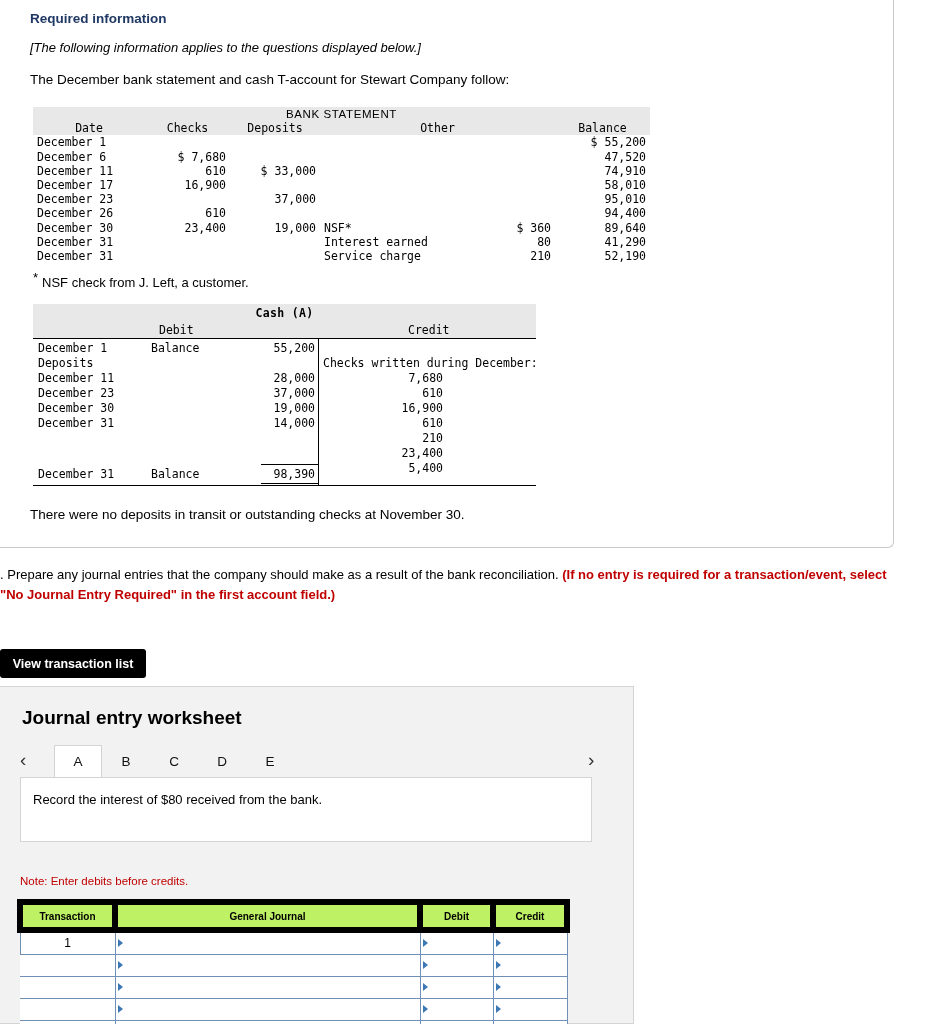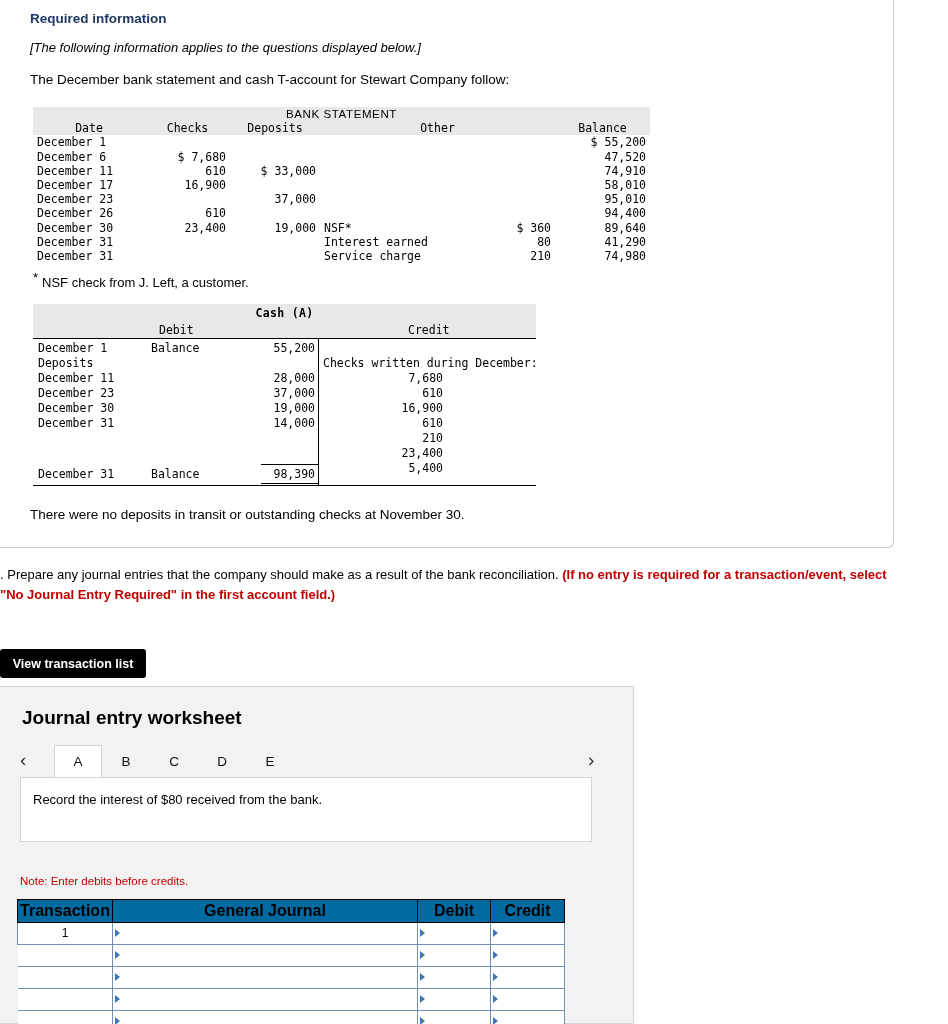--- a/index.html
+++ b/index.html
@@ -250,23 +250,23 @@
   .jgrid {
     position: absolute;
     left: 17px;
     top: 212px;
     width: 547px;
     border-collapse: collapse;
     table-layout: fixed;
     font-size: 12px;
   }
   .jgrid th {
-    background: #0369a1;
-    border: 1px solid #000000;
-    font-size: 16px;
+    background: #bef264;
+    border: 6px solid #000000;
+    font-size: 10px;
     font-weight: bold;
     height: 20px;
     color: #000;
   }
   .jgrid td {
     border: 1px solid #6f8fb5;
     height: 21px;
     background: #fff;
     padding: 0;
     position: relative;
@@ -386,21 +386,21 @@
         <td class="tl">Interest earned</td>
         <td class="tr">80</td>
         <td class="tr">41,290</td>
       </tr>
       <tr>
         <td class="tl">December 31</td>
         <td class="tr"></td>
         <td class="tr"></td>
         <td class="tl">Service charge</td>
         <td class="tr">210</td>
-        <td class="tr">74,980</td>
+        <td class="tr">52,190</td>
       </tr>
     </tbody>
       </table>
 
     <div class="nsf-note">
       <span class="star">*</span><span>NSF check from J. Left, a customer.</span>
     </div>
 
     <div class="cash-block">
       <div class="cash-title">Cash (A)</div>

